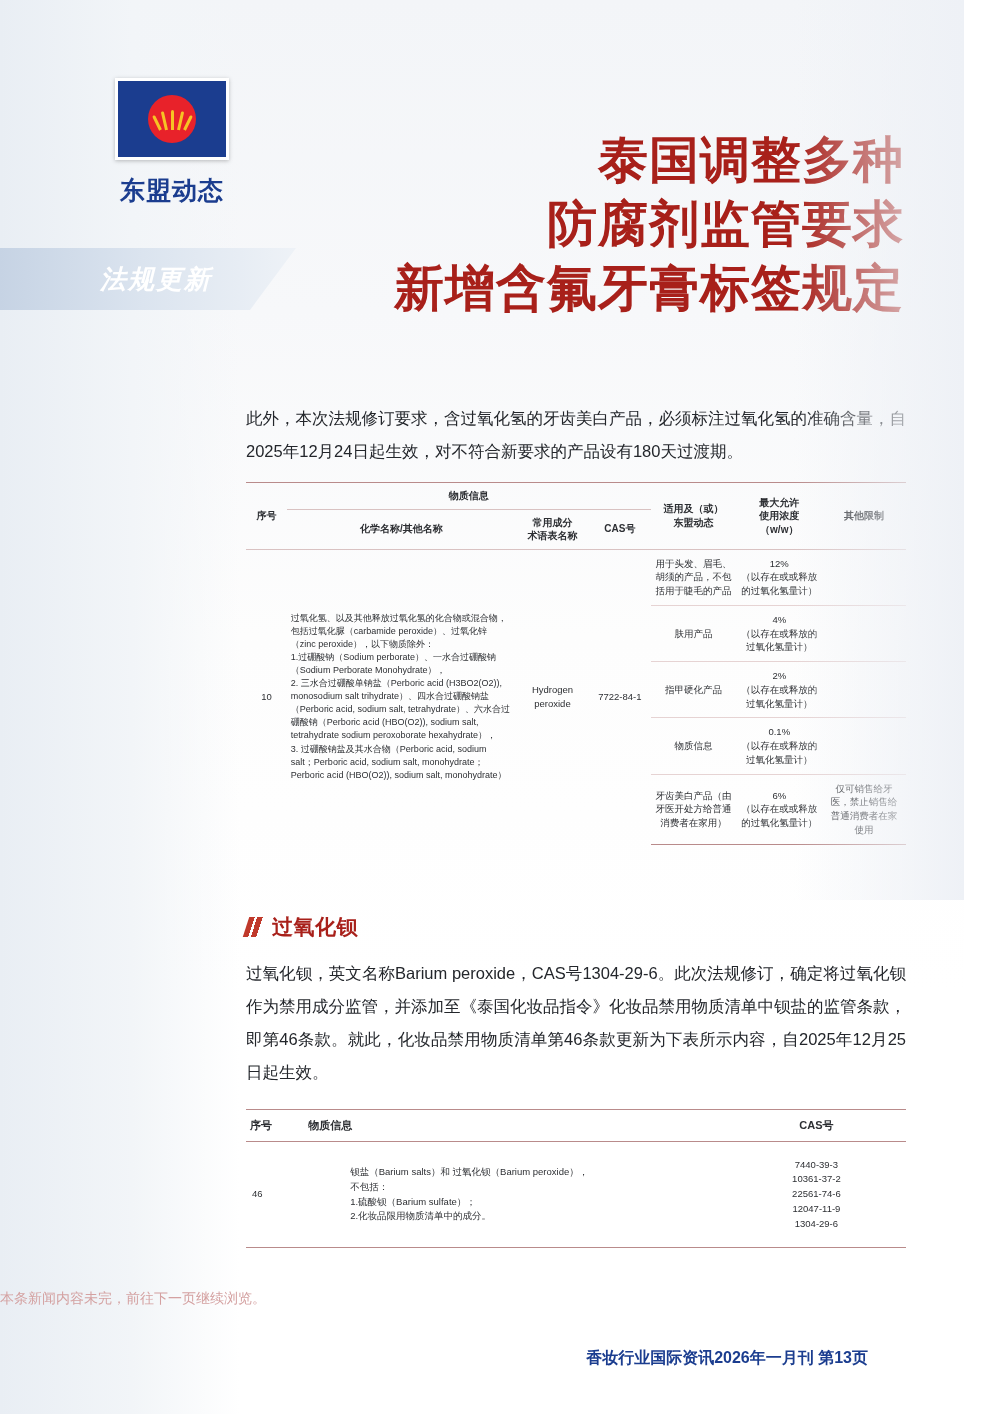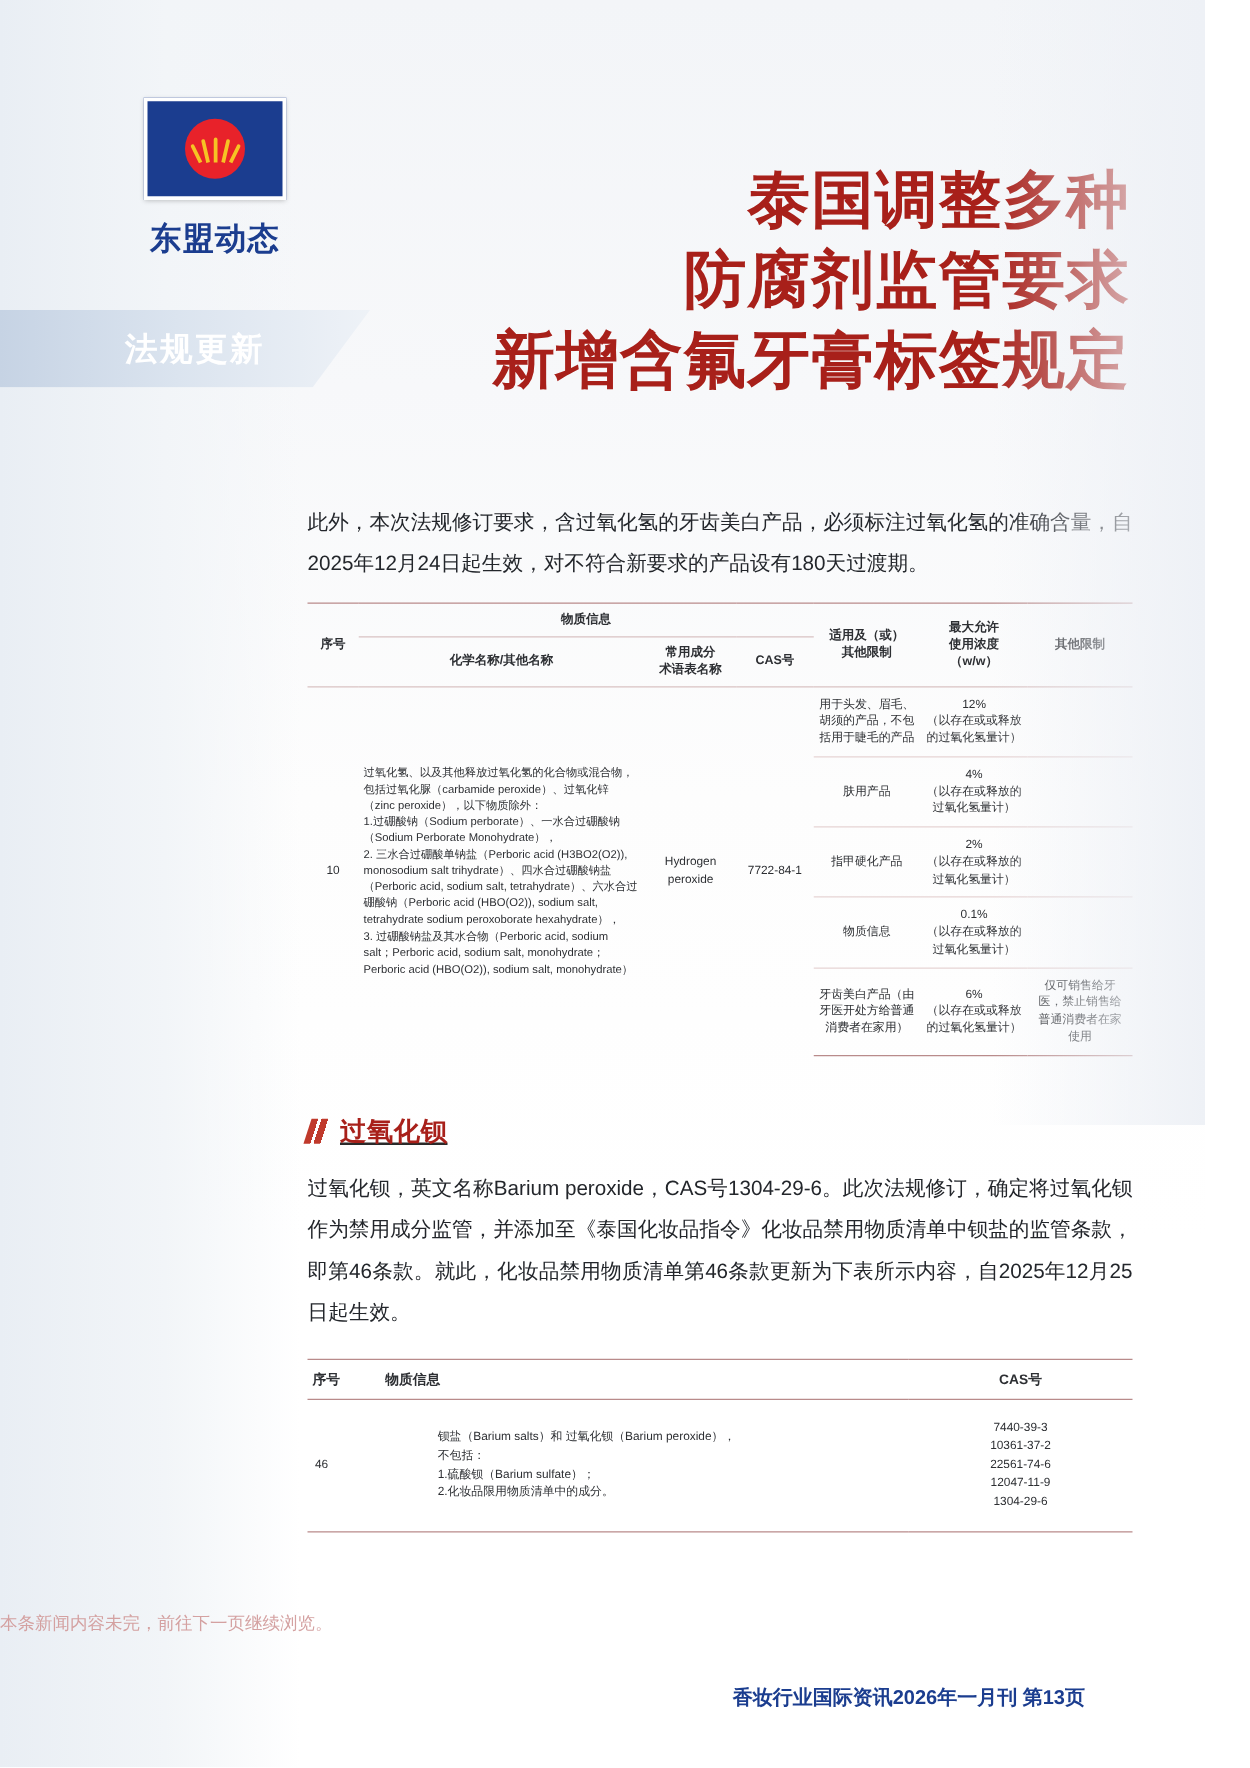--- a/index.html
+++ b/index.html
@@ -97,20 +97,21 @@
     letter-spacing: 1px;
   }
   .ribbon {
     position: absolute;
     left: 0; top: 248px;
     width: 296px; height: 62px;
     background: linear-gradient(90deg, #c6d3e4 0%, #dbe4ef 48%, #eef2f7 100%);
     clip-path: polygon(0 0, 296px 0, 250px 62px, 0 62px);
     display: flex;
     align-items: center;
+    font-style: italic;
   }
   .ribbon-text {
     margin-left: 100px;
     font-size: 26px;
     font-weight: bold;
     color: #ffffff;
     letter-spacing: 2px;
   }
   .headline {
     position: absolute;
@@ -178,23 +179,22 @@
     font-size: 9px;
     line-height: 1.5;
     text-align: left;
     padding-right: 10px;
   }
 
   
   .sec-head {
     display: flex;
     align-items: center;
-    margin-top: 46px;
+    margin-top: 68px;
     margin-bottom: 16px;
-    text-decoration: underline;
   }
   .sec-bar {
     width: 16px; height: 20px;
     margin-right: 10px;
     background: linear-gradient(90deg,#c0392b 0 34%, transparent 34% 50%, #c0392b 50% 84%, transparent 84%);
     transform: skewX(-18deg);
   }
   .sec-title {
     font-size: 21px;
     font-weight: bold;
@@ -276,21 +276,21 @@
   <div class="content">
 
     <p class="para">此外，本次法规修订要求，含过氧化氢的牙齿美白产品，必须标注过氧化氢的准确含量，自2025年12月24日起生效，对不符合新要求的产品设有180天过渡期。</p>
 
     <table class="tbl">
       <thead>
         <tr>
           <th class="top-rule" rowspan="2" style="width:34px;">序号</th>
           <th class="top-rule span-head-1" colspan="3">物质信息</th>
           <th class="top-rule" rowspan="2" style="width:78px; white-space:pre-line;">适用及（或）
-其他限制</th>
+东盟动态</th>
           <th class="top-rule" rowspan="2" style="width:78px; white-space:pre-line;">最大允许
 使用浓度
 （w/w）</th>
           <th class="top-rule" rowspan="2" style="width:76px;">其他限制</th>
         </tr>
         <tr>
           <th style="width:218px;">化学名称/其他名称</th>
           <th style="width:66px; white-space:pre-line;">常用成分
 术语表名称</th>
           <th style="width:54px;">CAS号</th>

